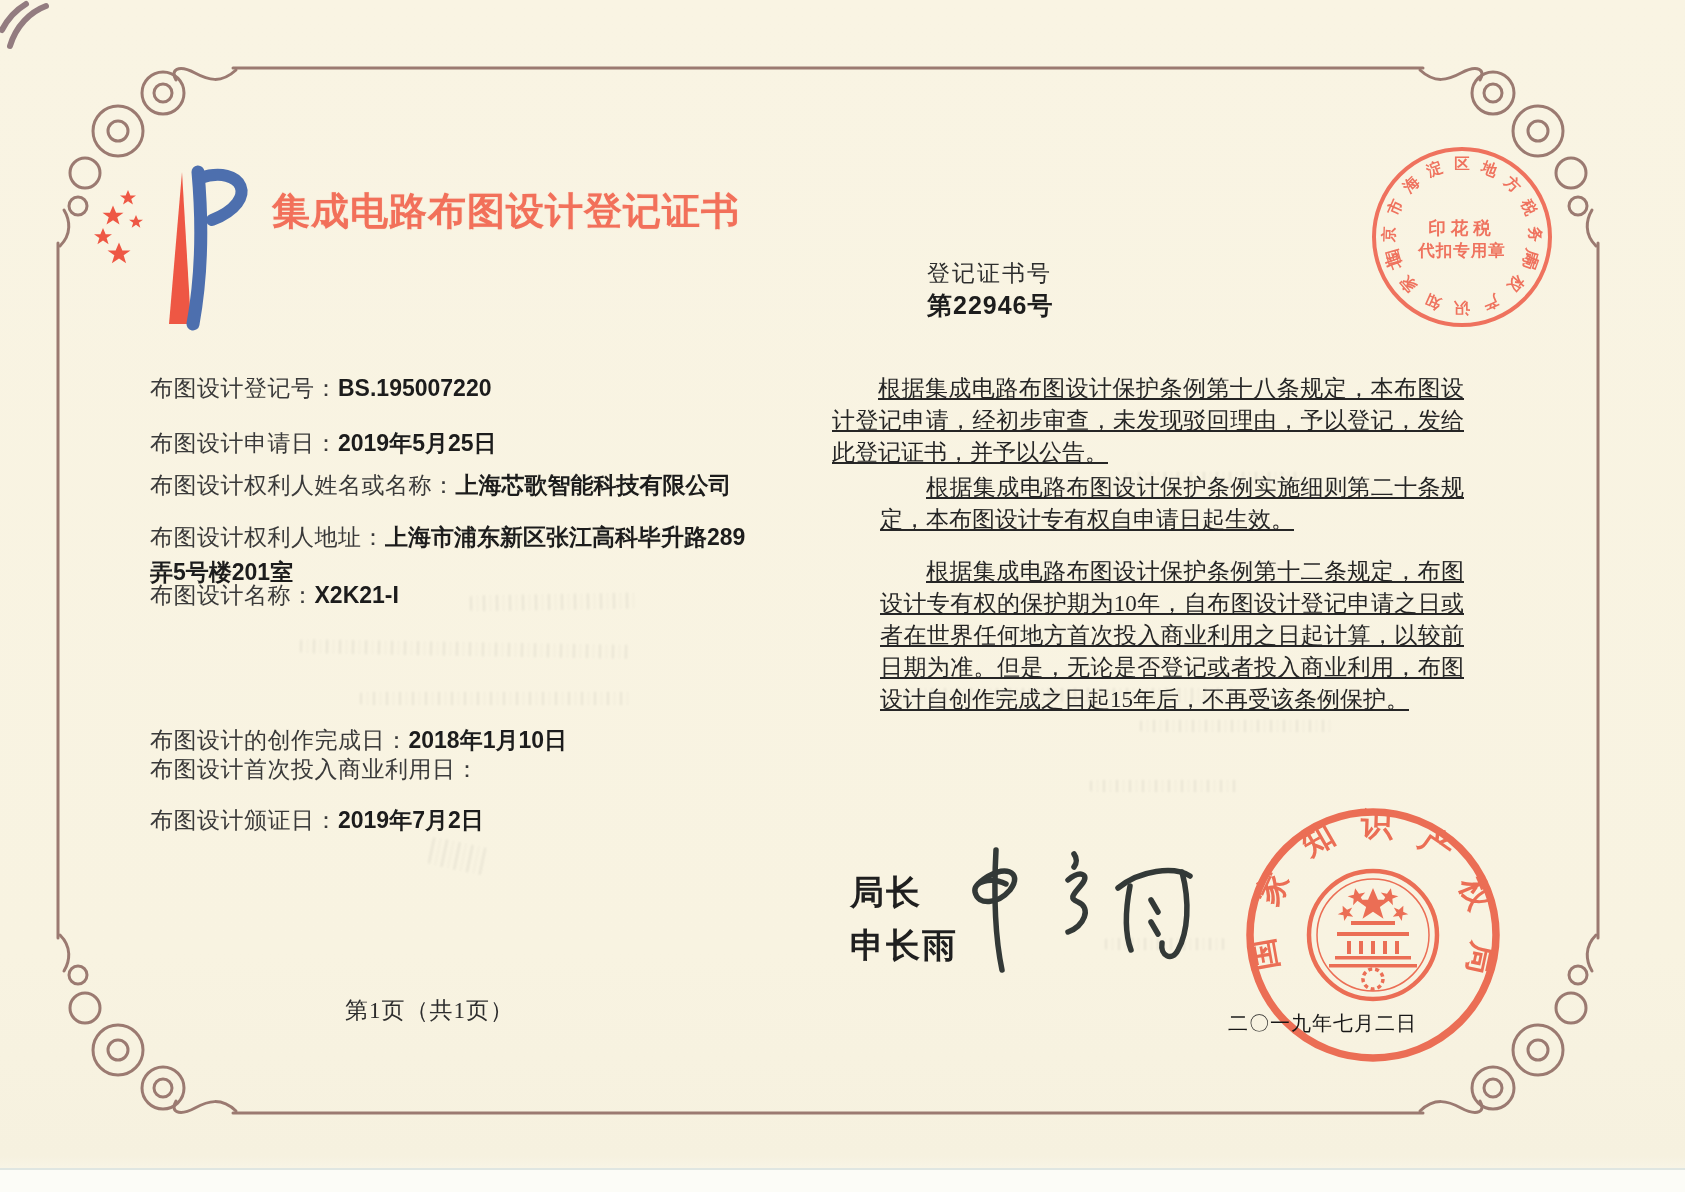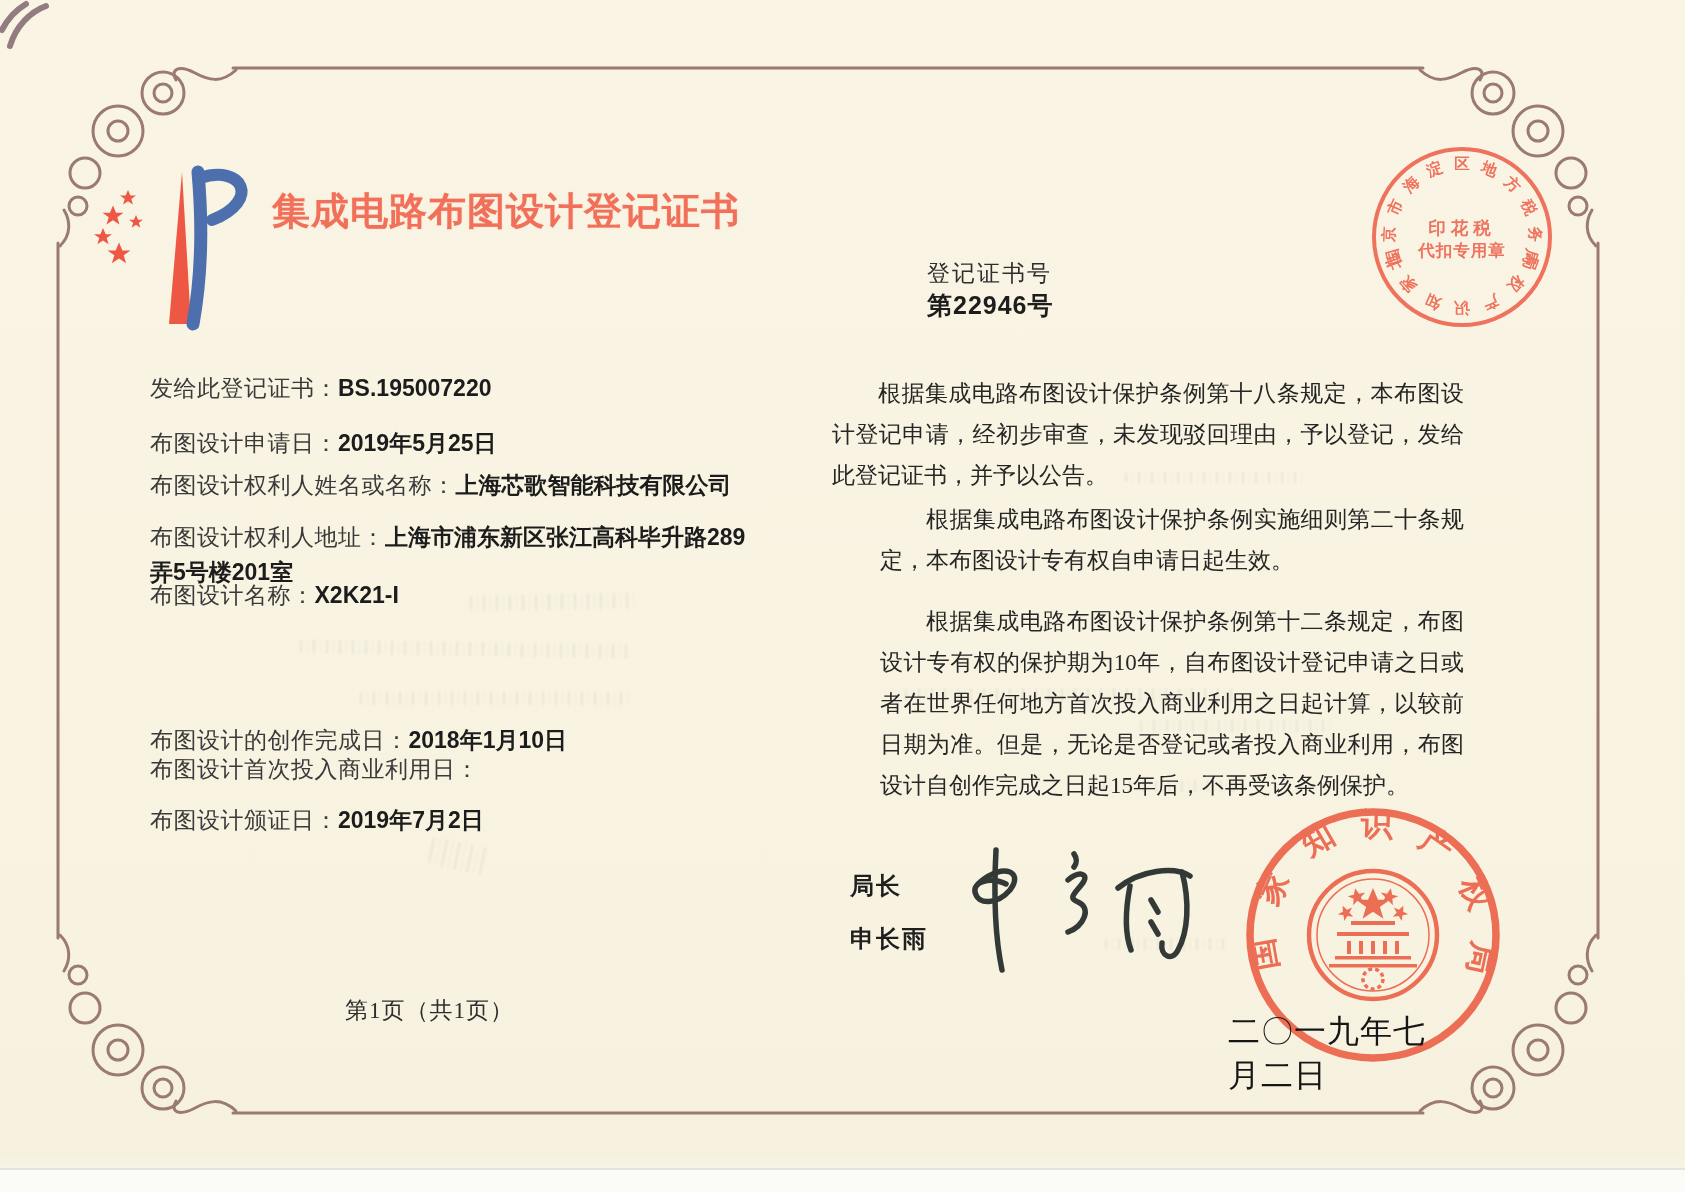--- a/index.html
+++ b/index.html
@@ -17,31 +17,31 @@
   #cert-no-row{left:865px;top:258px;display:flex;align-items:baseline;flex-direction:column;}
   #cert-no-row .lbl{font-size:23px;letter-spacing:2px;color:#2e2e2e;}
   #cert-no-row .val{margin-left:62px;font-size:25px;font-weight:700;
     font-family:"Liberation Sans","DejaVu Sans",sans-serif;color:#1d1d1d;letter-spacing:1px;}
   
   .field{left:150px;width:604px;font-size:23px;line-height:34px;color:#3a3a3a;}
   .field .flabel{font-family:"Liberation Serif","DejaVu Serif",serif;letter-spacing:.5px;}
   .field .fvalue{font-family:"Liberation Sans","DejaVu Sans",sans-serif;font-weight:700;color:#1c1c1c;}
   
   #paragraphs{left:832px;top:373px;width:632px;}
-  #paragraphs p{margin:0;font-size:23px;line-height:41px;text-align:justify;
-    text-indent:2em;color:#262626;font-family:"Liberation Serif","DejaVu Serif",serif;}
+  #paragraphs p{margin:0;font-size:23px;line-height:32px;text-align:justify;
+    text-indent:2em;color:#262626;font-family:"Liberation Serif","DejaVu Serif",serif;text-decoration:underline;}
   #paragraphs p + p{margin-top:3px;margin-left:48px;}
   #paragraphs p:nth-child(3){margin-top:20px;}
   
-  .sig-label{left:850px;font-size:24px;font-weight:700;
+  .sig-label{left:850px;font-size:34px;font-weight:700;
     font-family:"Liberation Sans","DejaVu Sans",sans-serif;color:#1f1f1f;letter-spacing:2px;}
   
   #page-footer{left:345px;top:995px;font-size:23px;letter-spacing:1px;color:#2d2d2d;}
   
-  #seal-date{left:1228px;top:1010px;width:215px;font-size:32px;letter-spacing:1px;
+  #seal-date{left:1228px;top:1010px;width:215px;font-size:20px;letter-spacing:1px;
     color:#161616;font-family:Liberation Mono, monospace;z-index:6;}
   
   .smudge{background:repeating-linear-gradient(90deg,rgba(70,72,70,.55) 0 2px,rgba(70,72,70,0) 2px 7px,rgba(70,72,70,.35) 7px 8px,rgba(70,72,70,0) 8px 13px);
     opacity:.16;filter:blur(1.2px);border-radius:3px;}
   
   #scan-edge{left:0;top:1168px;width:1685px;height:24px;background:#fcfcf7;border-top:2px solid #dfe6e2;}
   svg{display:block;}
 </style>
 </head>
 <body>
@@ -130,21 +130,21 @@
       <text x="95" y="114" font-size="16.5" text-anchor="middle" letter-spacing="1">代扣专用章</text>
     </g>
   </svg>
 
   <div class="abs" id="cert-no-row">
     <span class="lbl">登记证书号</span>
     <span class="val">第22946号</span>
   </div>
 
   <div class="abs field" style="top:371px">
-    <span class="flabel">发给此登记证书：</span><span class="fvalue">BS.195007220</span>
+    <span class="flabel">布图设计登记号：</span><span class="fvalue">BS.195007220</span>
   </div>
   <div class="abs field" style="top:426px">
     <span class="flabel">布图设计申请日：</span><span class="fvalue">2019年5月25日</span>
   </div>
   <div class="abs field" style="top:468px">
     <span class="flabel">布图设计权利人姓名或名称：</span><span class="fvalue">上海芯歌智能科技有限公司</span>
   </div>
   <div class="abs field" style="top:520px">
     <span class="flabel">布图设计权利人地址：</span><span class="fvalue">上海市浦东新区张江高科毕升路289弄5号楼201室</span>
   </div>

